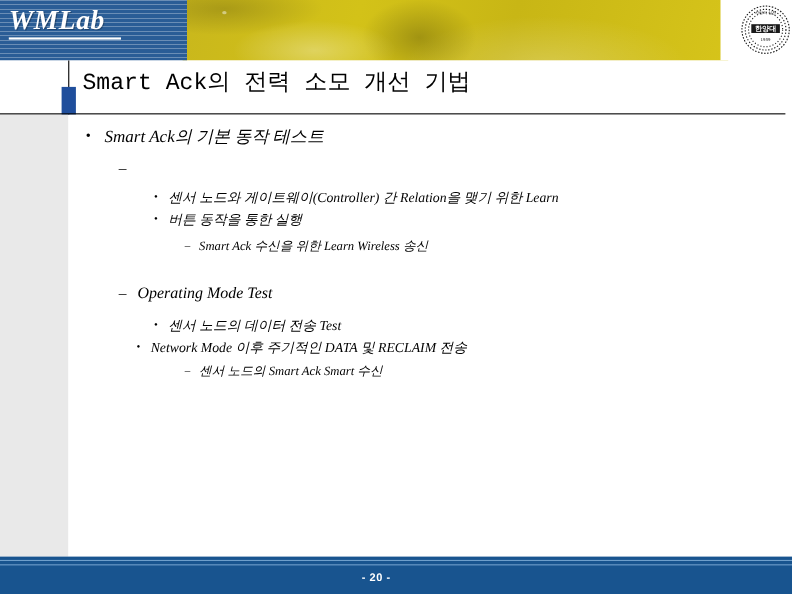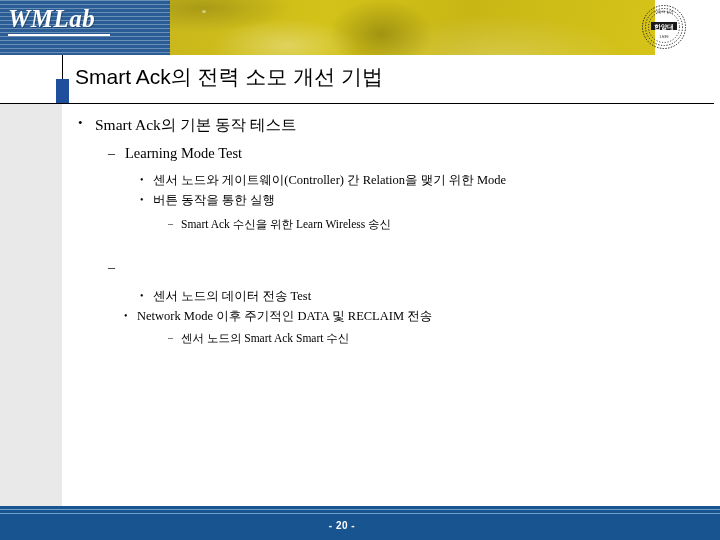--- a/index.html
+++ b/index.html
@@ -96,21 +96,21 @@
     font-size: 10px;
     color: #ffffff;
     letter-spacing: -0.1px;
     line-height: 1.2;
     white-space: nowrap;
   }
 
   
   .seal {
     position: absolute;
-    left: 640px; top: 3px;
+    left: 672px; top: 3px;
     width: 48px;
     height: 48px;
   }
   .seal svg { display: block; }
 
   
   .sidebar-gray {
     position: absolute;
     left: 0; top: 104px;
     width: 62px;
@@ -130,21 +130,21 @@
     position: absolute;
     left: 56px; top: 79px;
     width: 13px;
     height: 25px;
     background: #1f4e9c;
   }
   .title-text {
     position: absolute;
     left: 75px; top: 64px;
     width: 620px;
-    font-family: Liberation Sans, sans-serif;
+    font-family: Liberation Mono, monospace;
     font-size: 21px;
     color: #000000;
     line-height: 1.25;
     white-space: nowrap;
   }
   .title-rule {
     position: absolute;
     left: 0px; top: 103px;
     width: 714px;
     height: 1px;
@@ -167,20 +167,21 @@
   }
   .bullet {
     display: inline-block;
     text-align: left;
     flex: 0 0 auto;
     color: #000000;
   }
   .rtxt {
     display: inline-block;
     color: #000000;
+    font-style: italic;
   }
 
   
   .lvl1 { font-size: 15.5px; line-height: 1.1; }
   .lvl1 .bullet { width: 17px; font-size: 13px; }
   
   .lvl2 { font-size: 14.5px; line-height: 1.1; }
   .lvl2 .bullet { width: 17px; font-size: 14px; }
   
   .lvl3 { font-size: 12.5px; line-height: 1.1; }
@@ -258,40 +259,40 @@
 
 <div class="content">
 
   <div class="row lvl1" style="left:16px; top:8px;">
     <span class="bullet">•</span>
     <span class="rtxt">Smart Ack의 기본 동작 테스트</span>
   </div>
 
   <div class="row lvl2" style="left:46px; top:38px;">
     <span class="bullet">–</span>
-    <span class="rtxt">Learning Mode Test</span>
   </div>
 
   <div class="row lvl3" style="left:78px; top:66px;">
     <span class="bullet">•</span>
-    <span class="rtxt">센서 노드와 게이트웨이(Controller) 간 Relation을 맺기 위한 Mode</span>
+    <span class="rtxt">센서 노드와 게이트웨이(Controller) 간 Relation을 맺기 위한 Learn</span>
   </div>
 
   <div class="row lvl3" style="left:78px; top:86px;">
     <span class="bullet">•</span>
     <span class="rtxt">버튼 동작을 통한 실행</span>
   </div>
 
   <div class="row lvl4" style="left:106px; top:110px;">
     <span class="bullet">–</span>
     <span class="rtxt">Smart Ack 수신을 위한 Learn Wireless 송신</span>
   </div>
 
   <div class="row lvl2" style="left:46px; top:152px;">
     <span class="bullet">–</span>
+    <span class="rtxt">Operating Mode Test</span>
   </div>
 
   <div class="row lvl3" style="left:78px; top:182px;">
     <span class="bullet">•</span>
     <span class="rtxt">센서 노드의 데이터 전송 Test</span>
   </div>
 
   <div class="row lvl3" style="left:62px; top:202px;">
     <span class="bullet">•</span>
     <span class="rtxt">Network Mode 이후 주기적인 DATA 및 RECLAIM 전송</span>

